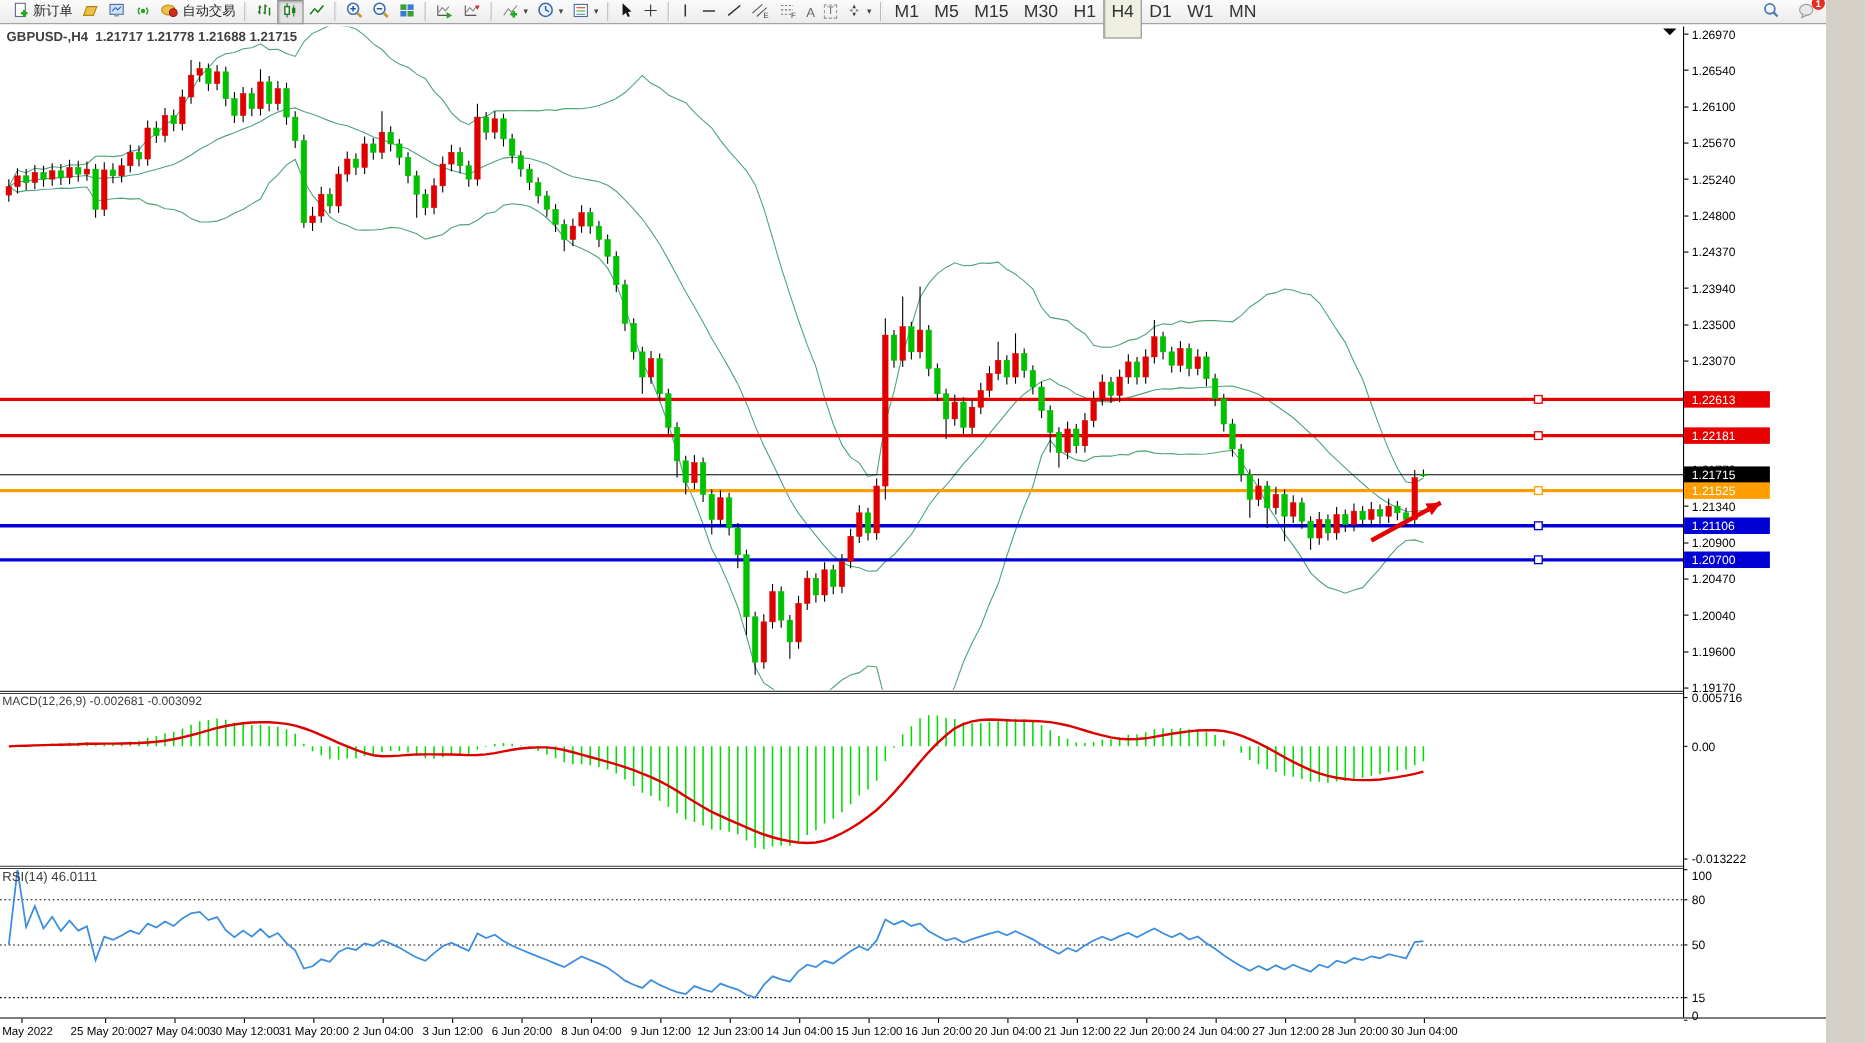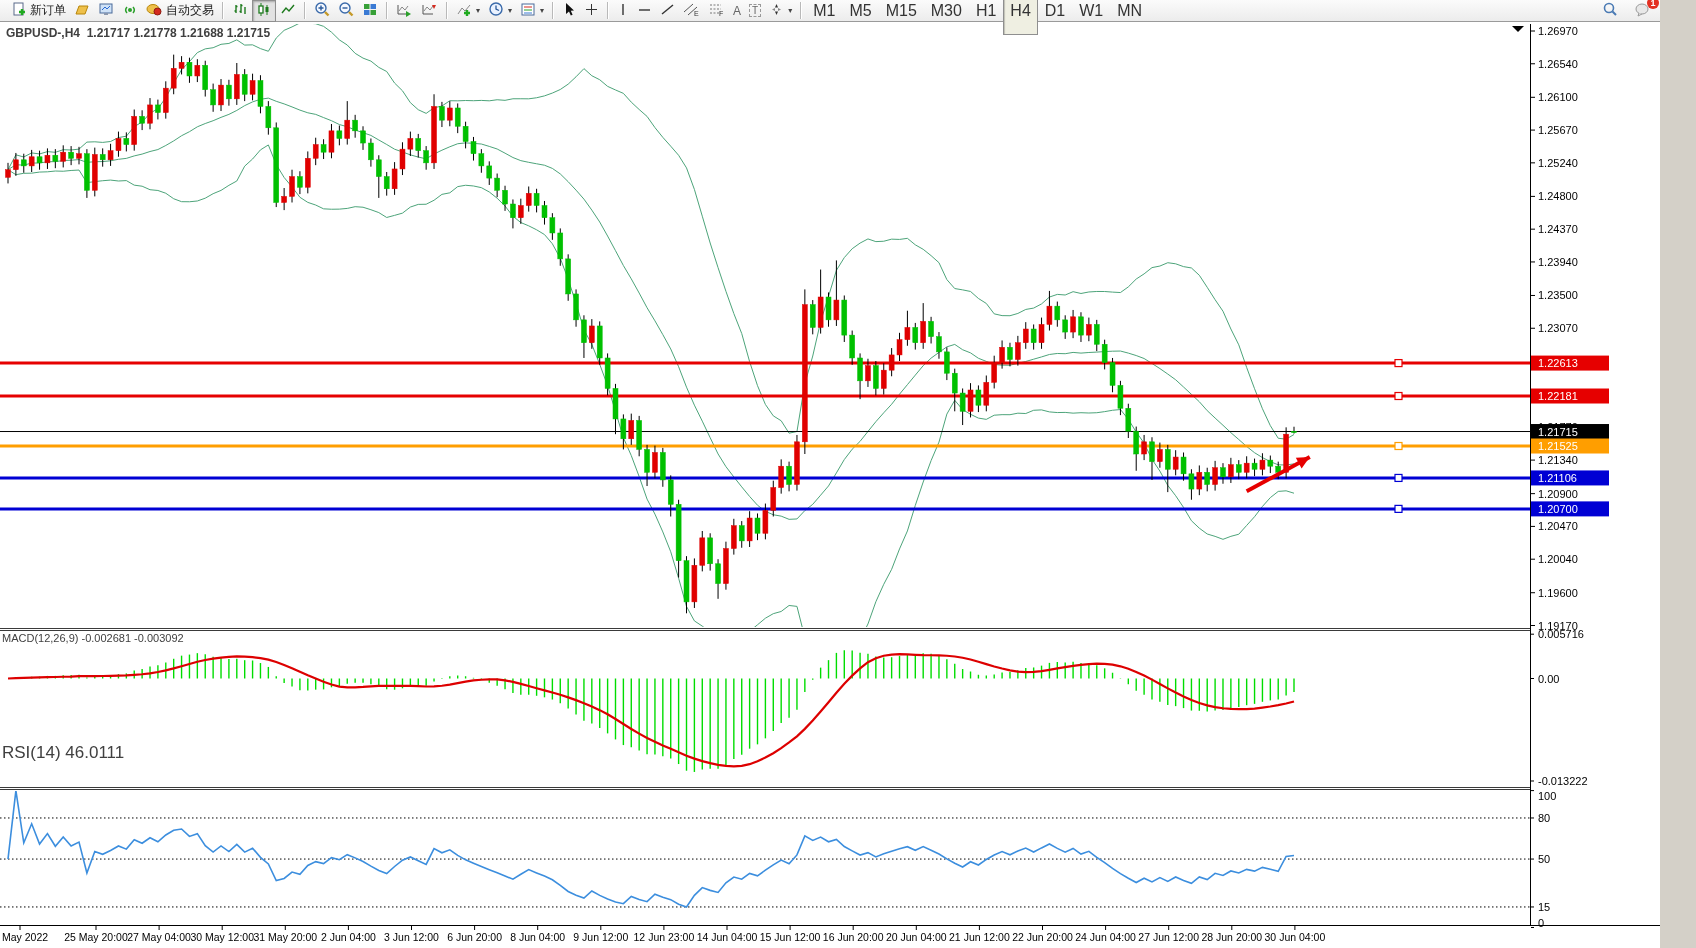--- a/index.html
+++ b/index.html
@@ -18,21 +18,21 @@
   #tb-right{margin-left:auto;display:flex;align-items:center;gap:8px;padding-right:6px;}
   #chat-wrap{position:relative;}
   #chat-badge{position:absolute;top:-4px;right:-6px;background:#e33022;color:#fff;border-radius:50%;
     width:12px;height:12px;font-size:9px;line-height:12px;text-align:center;font-weight:bold;}
   
   #chart{position:absolute;left:0;top:0;z-index:1;}
   svg text{font-family:"Liberation Sans",sans-serif;}
   .overlay{position:absolute;z-index:2;color:#404040;white-space:pre;}
   #chart-title{left:6px;top:26px;font-size:12px;font-weight:bold;}
   #macd-label{left:2px;top:632px;font-size:11px;text-align:right;}
-  #rsi-label{left:2px;top:743px;font-size:17px;}
+  #rsi-label{left:2px;top:790px;font-size:12px;}
 </style>
 </head>
 <body>
 
 <div id="app">
 
   <div id="toolbar">
     <div class="tb-btn">
       <span><svg width="15" height="15">
             <rect x="2" y="1" width="9" height="12" fill="#fff" stroke="#5a6a8a"></rect>

